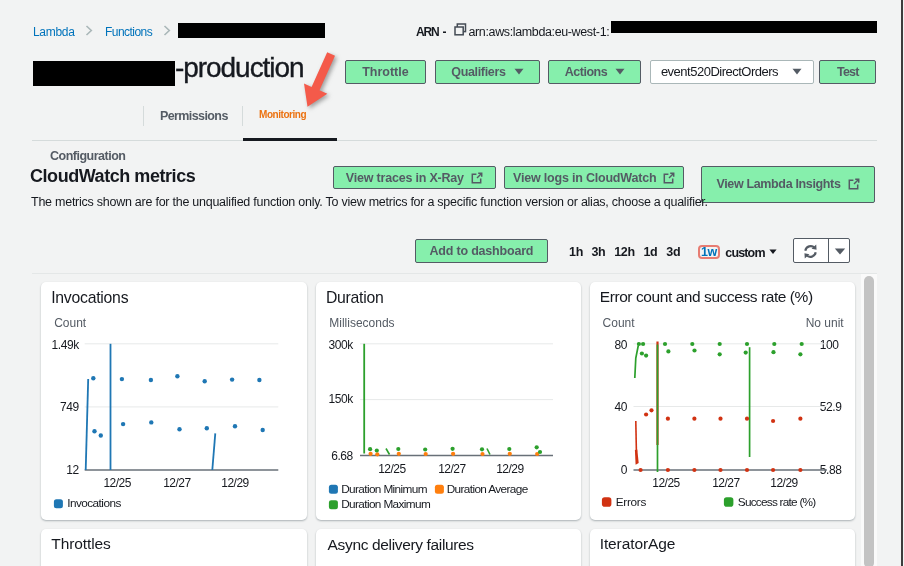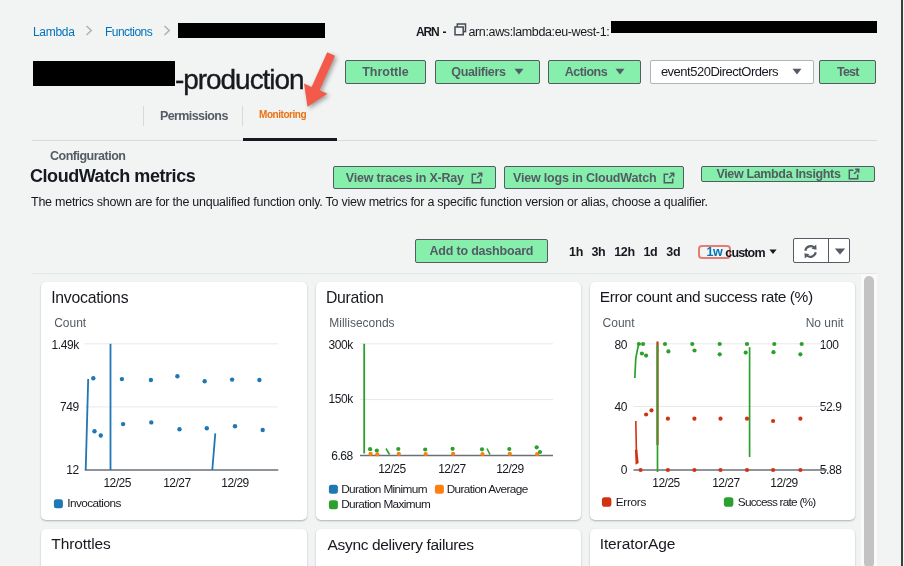--- a/index.html
+++ b/index.html
@@ -33,21 +33,21 @@
 <div class="abs" style="left:416px; top:24.5px; font-size:12px; letter-spacing:-1.2px; color:#16191f; font-weight:bold;">ARN</div>
 <div class="abs" style="left:442.5px; top:24.5px; font-size:12px; color:#16191f; font-weight:bold;">-</div>
 <svg class="abs" style="left:453.5px; top:23px;" width="13" height="13" viewBox="0 0 13 13">
   <rect x="3.3" y="1" width="8.2" height="7.6" fill="none" stroke="#444b54" stroke-width="1.5"></rect>
   <rect x="1" y="4" width="8.2" height="7.8" fill="#f2f3f3" stroke="#444b54" stroke-width="1.5"></rect>
 </svg>
 <div class="abs" style="left:468.5px; top:24.5px; font-size:12.5px; letter-spacing:-0.37px; color:#16191f;">arn:aws:lambda:eu-west-1:</div>
 <div class="bar" style="left:611px; top:21px; width:266px; height:12px;"></div>
 
 <div class="bar" style="left:33px; top:61px; width:142px; height:25px;"></div>
-<div class="abs" style="left:175px; top:64px; font-size:28px; letter-spacing:-1.05px; color:#16191f; line-height:32px; -webkit-text-stroke:0.35px #16191f;">-production</div>
+<div class="abs" style="left:175px; top:52px; font-size:28px; letter-spacing:-1.05px; color:#16191f; line-height:32px; -webkit-text-stroke:0.35px #16191f;">-production</div>
 
 <div class="btn" style="left:345.3px; top:59.6px; width:80.3px; height:24px; letter-spacing:0;">Throttle</div>
 <div class="btn" style="left:434.6px; top:59.6px; width:105.7px; height:24px; letter-spacing:-0.35px;">Qualifiers
   <svg width="10" height="7" viewBox="0 0 10 7" style="margin-left:8px;">
       <polygon points="0.5,0.8 9.5,0.8 5,6.4" fill="#545b64"></polygon>
     </svg>
 </div>
 <div class="btn" style="left:548.4px; top:59.6px; width:93.1px; height:24px; letter-spacing:-0.5px;">Actions
   <svg width="10" height="7" viewBox="0 0 10 7" style="margin-left:8px;">
       <polygon points="0.5,0.8 9.5,0.8 5,6.4" fill="#545b64"></polygon>
@@ -80,36 +80,36 @@
     <path d="M10.5 1.5 L6 6" fill="none" stroke="#545b64" stroke-width="1.5"></path>
   </svg>
 </div>
 <div class="btn" style="left:504.2px; top:165.9px; width:180px; height:23.4px; letter-spacing:-0.2px;">View logs in CloudWatch
   <svg width="12" height="12" viewBox="0 0 12 12" style="margin-left:7px;">
     <path d="M9.7 6.6 V10.7 H1.3 V2.3 H5.4" fill="none" stroke="#545b64" stroke-width="1.5"></path>
     <path d="M7.2 1.3 H10.7 V4.8" fill="none" stroke="#545b64" stroke-width="1.5"></path>
     <path d="M10.5 1.5 L6 6" fill="none" stroke="#545b64" stroke-width="1.5"></path>
   </svg>
 </div>
-<div class="btn" style="left:701.4px; top:165.9px; width:173.2px; height:16px; letter-spacing:-0.35px;">View Lambda Insights
+<div class="btn" style="left:701.4px; top:165.9px; width:173.2px; height:37px; letter-spacing:-0.35px;">View Lambda Insights
   <svg width="12" height="12" viewBox="0 0 12 12" style="margin-left:7px;">
     <path d="M9.7 6.6 V10.7 H1.3 V2.3 H5.4" fill="none" stroke="#545b64" stroke-width="1.5"></path>
     <path d="M7.2 1.3 H10.7 V4.8" fill="none" stroke="#545b64" stroke-width="1.5"></path>
     <path d="M10.5 1.5 L6 6" fill="none" stroke="#545b64" stroke-width="1.5"></path>
   </svg>
 </div>
 <div class="abs" style="left:31px; top:195px; font-size:12.5px; letter-spacing:-0.25px; color:#16191f;">The metrics shown are for the unqualified function only. To view metrics for a specific function version or alias, choose a qualifier.</div>
 
 <div class="btn" style="left:414.6px; top:238.8px; width:133.6px; height:24.4px; letter-spacing:-0.2px;">Add to dashboard</div>
 <div class="abs" style="left:569px; top:245px; font-size:12.5px; letter-spacing:-0.3px; font-weight:bold; color:#16191f;">1h</div>
 <div class="abs" style="left:591.4px; top:245px; font-size:12.5px; letter-spacing:-0.3px; font-weight:bold; color:#16191f;">3h</div>
 <div class="abs" style="left:614.2px; top:245px; font-size:12.5px; letter-spacing:-0.3px; font-weight:bold; color:#16191f;">12h</div>
 <div class="abs" style="left:643.4px; top:245px; font-size:12.5px; letter-spacing:-0.3px; font-weight:bold; color:#16191f;">1d</div>
 <div class="abs" style="left:666.3px; top:245px; font-size:12.5px; letter-spacing:-0.3px; font-weight:bold; color:#16191f;">3d</div>
-<div class="abs" style="left:698px; top:244.5px; width:33px; height:14.5px; border:2px solid #e77c72; border-radius:4px; display:flex; align-items:center; justify-content:center; font-size:12.5px; letter-spacing:-0.3px; font-weight:bold; color:#0073bb;">1w</div>
+<div class="abs" style="left:698px; top:244.5px; width:22px; height:14.5px; border:2px solid #e77c72; border-radius:4px; display:flex; align-items:center; justify-content:center; font-size:12.5px; letter-spacing:-0.3px; font-weight:bold; color:#0073bb;">1w</div>
 <div class="abs" style="left:725.3px; top:245.5px; font-size:12.5px; letter-spacing:-0.85px; font-weight:bold; color:#16191f;">custom</div>
 <svg class="abs" style="left:769.3px; top:249px;" width="8" height="5.5" viewBox="0 0 8 5.5">
     <polygon points="0.4,0.4 7.6,0.4 4,5.1" fill="#16191f"></polygon>
   </svg>
 
 <div class="abs" style="left:792.9px; top:238.2px; width:57.6px; height:25.3px; background:#fff; border:1px solid #545b64; border-radius:2px;"></div>
 <div class="abs" style="left:828.2px; top:238.2px; width:1px; height:25.3px; background:#545b64;"></div>
 <svg class="abs" style="left:802px; top:242.5px;" width="17" height="17" viewBox="0 0 16 16">
   <path d="M3.1 7.3 a5.1 5.1 0 0 1 8.8-2.7" fill="none" stroke="#545b64" stroke-width="2"></path>
   <polygon points="13.4,1.5 13.7,6.4 9,5.5" fill="#545b64"></polygon>

